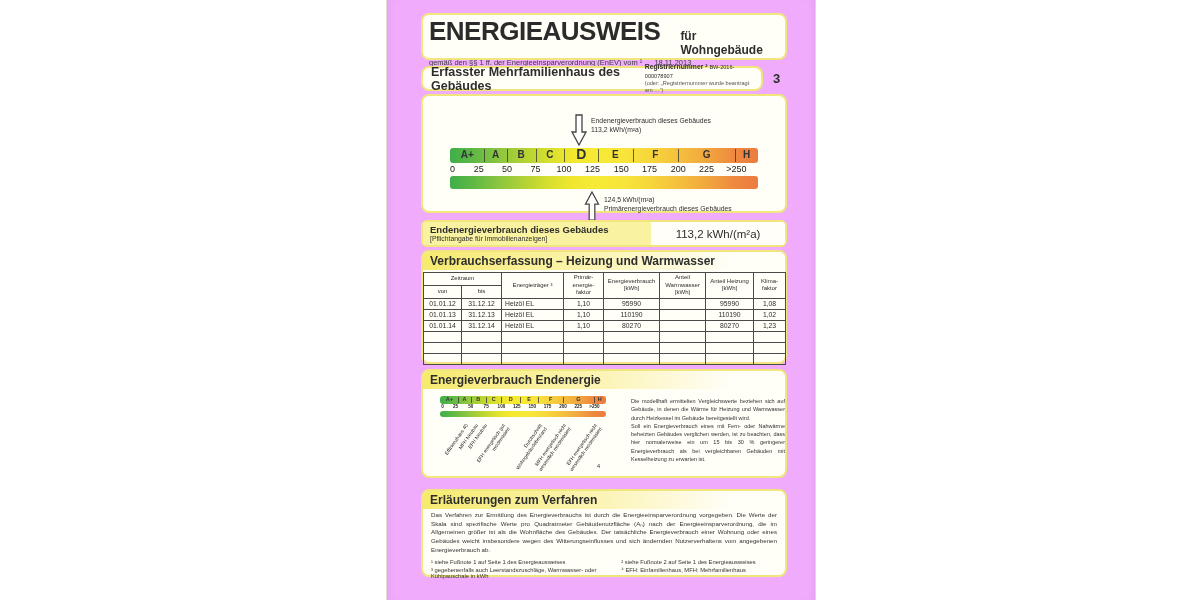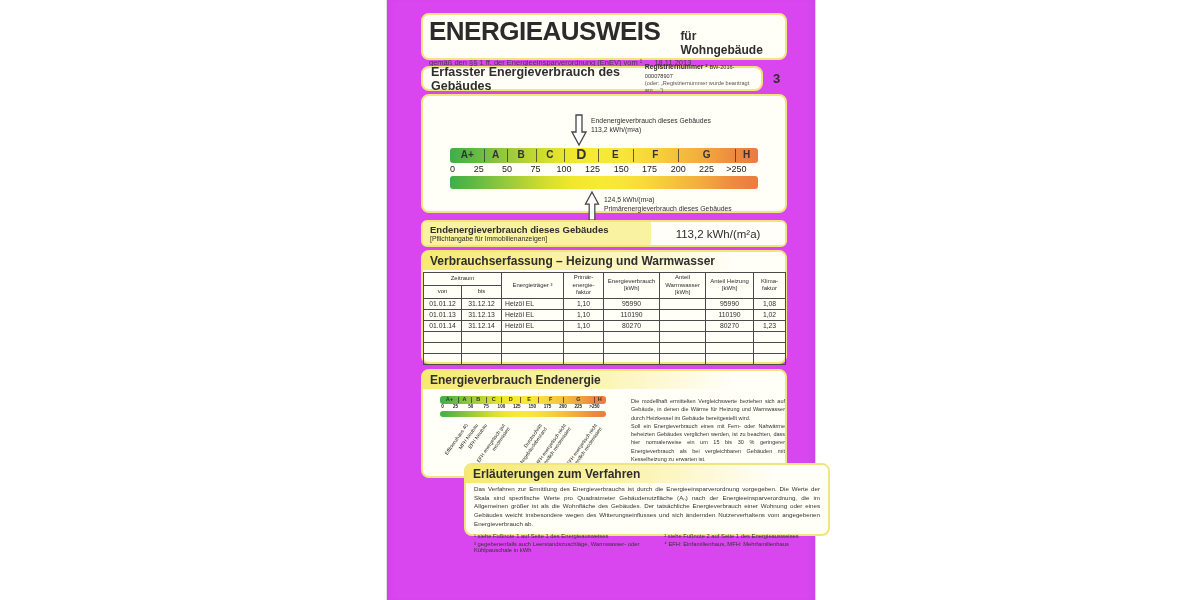--- a/index.html
+++ b/index.html
@@ -1,20 +1,20 @@
 <!DOCTYPE html>
 <html><head>
 <meta charset="utf-8">
 <style>
   * { margin:0; padding:0; box-sizing:border-box; }
   body { background:#fff; font-family:"Liberation Sans", sans-serif; color:#2e2e2e; }
   .canvas { position:relative; width:1200px; height:600px; background:#ffffff; overflow:hidden; }
 
   .page { position:absolute; left:386px; top:0; width:430px; height:600px;
-          background:#d946ef; border-left:1px solid #e3dfd8; border-right:1px solid #ddd8d0;
+          background:#f0abfc; border-left:1px solid #e3dfd8; border-right:1px solid #ddd8d0;
           box-shadow: inset 6px 0 8px -6px rgba(0,0,0,.08), inset -6px 0 8px -6px rgba(0,0,0,.08); }
   .content { position:absolute; left:34px; top:0; width:366px; height:600px; }
 
   .ybox { position:absolute; border:2px solid #f0e67c; border-radius:8px; background:#fffef7; }
   .band { display:block; background:linear-gradient(90deg,#f6ea6e 0%, #fbf3ae 45%, #fffef7 85%);
           font-weight:bold; padding:2px 7px; border-radius:6px 6px 0 0; }
 
   
   .hdr-titlerow { display:flex; align-items:baseline; padding:3px 6px 0 6px; }
   .main-title { font-size:26px; font-weight:bold; letter-spacing:-0.5px; color:#2b2b2b; line-height:1.05; }
@@ -96,21 +96,21 @@
           <span class="main-title">ENERGIEAUSWEIS</span>
           <span class="title-suffix">für Wohngebäude</span>
         </div>
         <div class="law-line">
           <span>gemäß den §§ 1 ff. der Energieeinsparverordnung (EnEV) vom ¹</span>
           <span class="date">18.11.2013</span>
         </div>
       </div>
 
       <div class="ybox erf-box" style="left:0; top:66px; width:342px; height:25px;">
-        <span class="erf-title">Erfasster Energieverbrauch des Gebäudes</span>
+        <span class="erf-title">Erfasster Mehrfamilienhaus des Gebäudes</span>
         <div class="registry">
           <div class="reg-line1">
             <span>Registriernummer ²</span>
             <span class="reg-val">BW-2016-000078907</span>
           </div>
           <div class="reg-line2">(oder: „Registriernummer wurde beantragt am …“)</div>
         </div>
       </div>
       <div class="page-num">3</div>
 
@@ -322,21 +322,21 @@
           <span class="rot" style="right:12px">EFH energetisch nicht wesentlich modernisiert</span>
         </div>
 
         <div class="vg-info">
           <p>Die modellhaft ermittelten Vergleichswerte beziehen sich auf Gebäude, in denen die Wärme für Heizung und Warmwasser durch Heizkessel im Gebäude bereitgestellt wird.</p>
           <p>Soll ein Energieverbrauch eines mit Fern- oder Nahwärme beheizten Gebäudes verglichen werden, ist zu beachten, dass hier normalerweise ein um 15 bis 30 % geringerer Energieverbrauch als bei vergleichbaren Gebäuden mit Kesselheizung zu erwarten ist.</p>
         </div>
         <span class="vg-fn">4</span>
       </div>
 
-      <div class="ybox" style="left:0; top:463px; width:366px; height:73px;margin-left:43px;">
+      <div class="ybox" style="left:0; top:489px; width:366px; height:88px;">
         <span class="band" style="font-size:12px;">Erläuterungen zum Verfahren</span>
         <div class="erl-body">Das Verfahren zur Ermittlung des Energieverbrauchs ist durch die Energieeinsparverordnung vorgegeben. Die Werte der Skala sind spezifische Werte pro Quadratmeter Gebäudenutzfläche (Aₙ) nach der Energieeinsparverordnung, die im Allgemeinen größer ist als die Wohnfläche des Gebäudes. Der tatsächliche Energieverbrauch einer Wohnung oder eines Gebäudes weicht insbesondere wegen des Witterungseinflusses und sich ändernden Nutzerverhaltens vom angegebenen Energieverbrauch ab.</div>
         <div class="erl-fns">
           <span>¹ siehe Fußnote 1 auf Seite 1 des Energieausweises</span>
           <span>² siehe Fußnote 2 auf Seite 1 des Energieausweises</span>
           <span>³ gegebenenfalls auch Leerstandszuschläge, Warmwasser- oder Kühlpauschale in kWh</span>
           <span>⁴ EFH: Einfamilienhaus, MFH: Mehrfamilienhaus</span>
         </div>
       </div>
 

